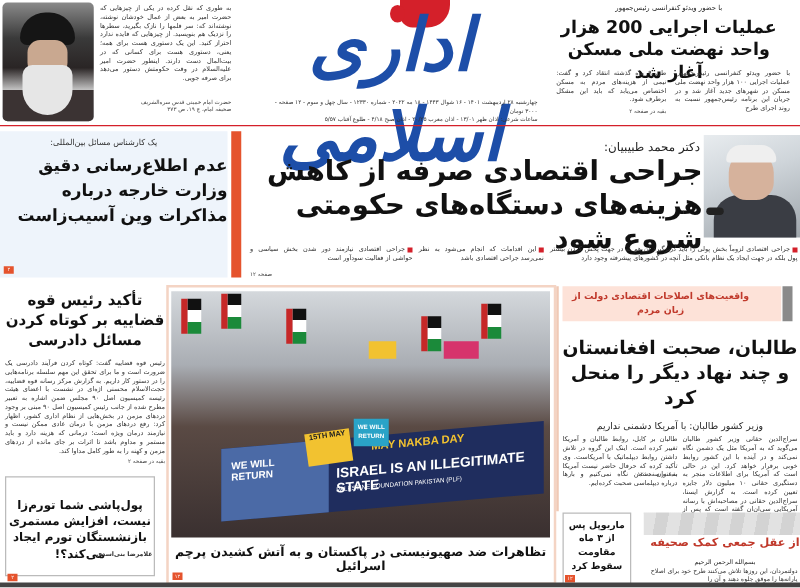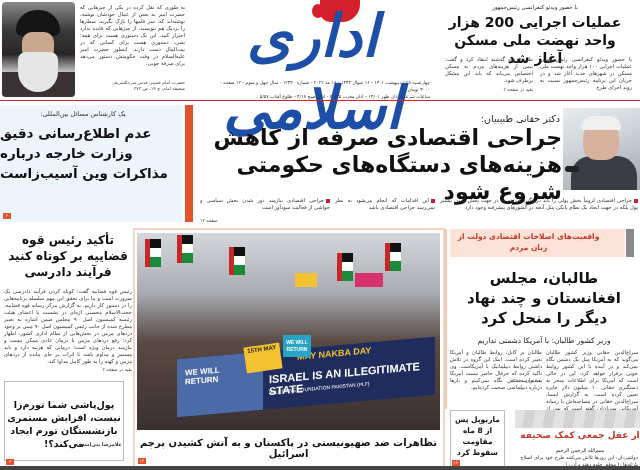--- a/index.html
+++ b/index.html
@@ -26,21 +26,21 @@
   #top-kicker { left: 440px; top: 4px; width: 190px; text-align: center; font-size: 5.5px; color: #222; }
   #top-headline { left: 440px; top: 13px; width: 190px; text-align: center; font-size: 14px; line-height: 18px; font-weight: bold; color: #111; }
   #top-col-right { left: 540px; top: 56px; width: 92px; }
   #top-col-left { left: 445px; top: 56px; width: 88px; }
   #top-continue { left: 445px; top: 87px; width: 88px; text-align: right; }
   #rule-top { left: 0; top: 100px; width: 640px; height: 1px; background: #d4202a; }
 
   
   #left-box { left: 0; top: 105px; width: 182px; height: 117px; background: #eef4fb; }
   #left-kicker { left: 0; top: 110px; width: 166px; text-align: center; font-size: 6.5px; color: #333; }
-  #left-headline { left: 0; top: 123px; width: 182px; text-align: left; font-size: 13.5px; line-height: 20px; font-weight: bold; color: #111; }
+  #left-headline { left: 0; top: 123px; width: 182px; text-align: right; font-size: 13.5px; line-height: 20px; font-weight: bold; color: #111; }
   #left-pg { left: 3px; top: 213px; }
   #orange-bar { left: 185px; top: 105px; width: 8px; height: 117px; background: #e5532d; }
 
   
   #main-kicker { left: 230px; top: 113px; width: 330px; text-align: right; font-size: 9.5px; color: #222; }
   #main-headline { left: 200px; top: 124px; width: 362px; text-align: right; font-size: 22px; line-height: 27px; font-weight: bold; color: #111; }
   #main-photo { left: 563px; top: 108px; width: 77px; height: 82px; background: linear-gradient(160deg,#e8ecef 0%,#cfd5da 40%,#9fa6ac 100%); overflow: hidden; }
   #main-photo .head { position:absolute; left:20px; top:12px; width:36px; height:40px; background:#d6b29c; border-radius:18px 18px 14px 14px; }
   #main-photo .hair { position:absolute; left:18px; top:8px; width:40px; height:14px; background:#efefef; border-radius:20px 20px 4px 4px; }
   #main-photo .suit { position:absolute; left:8px; top:48px; width:66px; height:40px; background:#3a3d44; border-radius:20px 20px 0 0; }
@@ -132,28 +132,28 @@
 <div id="left-headline" class="abs">عدم اطلاع‌رسانی دقیق وزارت خارجه درباره مذاکرات وین آسیب‌زاست</div>
 <div id="left-pg" class="abs pgbox">۲</div>
 <div id="orange-bar" class="abs"></div>
 
 <div id="main-photo" class="abs">
   <div class="suit"></div>
     <div class="head"></div>
     <div class="hair"></div>
     <div class="mic"></div>
 </div>
-<div id="main-kicker" class="abs">دکتر حقانی طبیبیان:</div>
+<div id="main-kicker" class="abs">دکتر محمد طبیبیان:</div>
 <div id="main-headline" class="abs">جراحی اقتصادی صرفه از کاهش هزینه‌های دستگاه‌های حکومتی شروع شود</div>
 <div id="main-b1" class="abs small"><span class="bullet-mark"></span><span>جراحی اقتصادی لزوماً بخش پولی را باید دربرگیرد آن هم نه در جهت پخش کردن بیشتر پول بلکه در جهت ایجاد یک نظام بانکی مثل آنچه در کشورهای پیشرفته وجود دارد</span></div>
 <div id="main-b2" class="abs small"><span class="bullet-mark"></span><span>این اقدامات که انجام می‌شود به نظر نمی‌رسد جراحی اقتصادی باشد</span></div>
 <div id="main-b3" class="abs small"><span class="bullet-mark"></span><span>جراحی اقتصادی نیازمند دور شدن بخش سیاسی و حواشی از فعالیت سودآور است</span></div>
 <div id="main-pg" class="abs pg">صفحه ۱۲</div>
 
-<div id="judiciary-headline" class="abs">تأکید رئیس قوه قضاییه بر کوتاه کنید فرآیند دادرسی</div>
+<div id="judiciary-headline" class="abs">تأکید رئیس قوه قضاییه بر کوتاه کردن مسائل دادرسی</div>
 <div id="judiciary-body" class="abs small">رئیس قوه قضاییه گفت: کوتاه کردن فرآیند دادرسی یک ضرورت است و ما برای تحقق این مهم سلسله برنامه‌هایی را در دستور کار داریم. به گزارش مرکز رسانه قوه قضاییه، حجت‌الاسلام محسنی اژه‌ای در نشست با اعضای هیئت رئیسه کمیسیون اصل ۹۰ مجلس ضمن اشاره به تعبیر مطرح شده از جانب رئیس کمیسیون اصل ۹۰ مبنی بر وجود دردهای مزمن در بخش‌هایی از نظام اداری کشور، اظهار کرد: رفع دردهای مزمن با درمان عادی ممکن نیست و نیازمند درمان ویژه است؛ درمانی که هزینه دارد و باید مستمر و مداوم باشد تا اثرات بر جای مانده از دردهای مزمن و کهنه را به طور کامل مداوا کند.</div>
 <div id="judiciary-continue" class="abs pg">بقیه در صفحه ۲</div>
 <div id="inflation-box" class="abs"></div>
 <div id="inflation-headline" class="abs">پول‌پاشی شما تورم‌زا نیست، افزایش مستمری بازنشستگان تورم ایجاد می‌کند؟!</div>
 <div id="inflation-author" class="abs">غلامرضا بنی‌اسدی</div>
 <div id="inflation-pg" class="abs pgbox">۲</div>
 
 <div id="photo-frame" class="abs"></div>
 <div id="protest-photo" class="abs">
   <div class="flag" style="left:8px;top:6px;background:linear-gradient(180deg,#111 33%,#fff 33%,#fff 66%,#1b8a3a 66%);border-left:5px solid #c62828;"></div>
@@ -173,28 +173,28 @@
   <div class="sign" id="sign-may">15TH MAY</div>
   <div class="sign" id="sign-return">WE WILL RETURN</div>
 </div>
 <div id="photo-caption" class="abs">تظاهرات ضد صهیونیستی در پاکستان و به آتش کشیدن پرچم اسرائیل</div>
 <div id="photo-pg" class="abs pgbox">۱۲</div>
 
 <div id="right-side-bar" class="abs"></div>
 <div id="reform-box" class="abs"></div>
 <div id="reform-bar" class="abs"></div>
 <div id="reform-text" class="abs">واقعیت‌های اصلاحات اقتصادی دولت از زبان مردم</div>
-<div id="taliban-headline" class="abs">طالبان، مجلس افغانستان و چند نهاد دیگر را منحل کرد</div>
+<div id="taliban-headline" class="abs">طالبان، صحبت افغانستان و چند نهاد دیگر را منحل کرد</div>
 <div id="taliban-sub" class="abs">وزیر کشور طالبان: با آمریکا دشمنی نداریم</div>
 <div id="taliban-col-r" class="abs small">سراج‌الدین حقانی وزیر کشور طالبان می‌گوید که به آمریکا مثل یک دشمن نگاه نمی‌کند و در آینده با این کشور روابط خوبی برقرار خواهد کرد. این در حالی است که آمریکا برای اطلاعات منجر به دستگیری حقانی ۱۰ میلیون دلار جایزه تعیین کرده است. به گزارش ایسنا، سراج‌الدین حقانی در مصاحبه‌اش با رسانه آمریکایی سی‌ان‌ان گفته است که پس از تسلط</div>
 <div id="taliban-col-l" class="abs small">طالبان بر کابل، روابط طالبان و آمریکا تغییر کرده است. اینک این گروه در تلاش داشتن روابط دیپلماتیک با آمریکاست. وی تأکید کرده که حرفال حاضر نیست آمریکا به‌عنوان دشمن نگاه نمی‌کنیم و بارها درباره دیپلماسی صحبت کرده‌ایم.</div>
 <div id="taliban-continue" class="abs pg">بقیه در صفحه ۱۲</div>
 
 <div id="mariupol-box" class="abs"></div>
-<div id="mariupol-text" class="abs">ماریوپل پس از 8 ماه مقاومت سقوط کرد</div>
+<div id="mariupol-text" class="abs">ماریوپل پس از ۳ ماه مقاومت سقوط کرد</div>
 <div id="mariupol-pg" class="abs pgbox">۱۲</div>
 
 <div id="wisdom-pattern" class="abs"></div>
 <div id="wisdom-box" class="abs"></div>
 <div id="wisdom-title" class="abs">از عقل جمعی کمک صحیفه</div>
 <div id="wisdom-basmala" class="abs">بسم‌الله الرحمن الرحیم</div>
 <div id="wisdom-body" class="abs">دولتمردان، این روزها تلاش می‌کنند طرح خود برای اصلاح یارانه‌ها را موفق جلوه دهند و آن را</div>
 
 <div id="bottom-rule" class="abs"></div>
 

